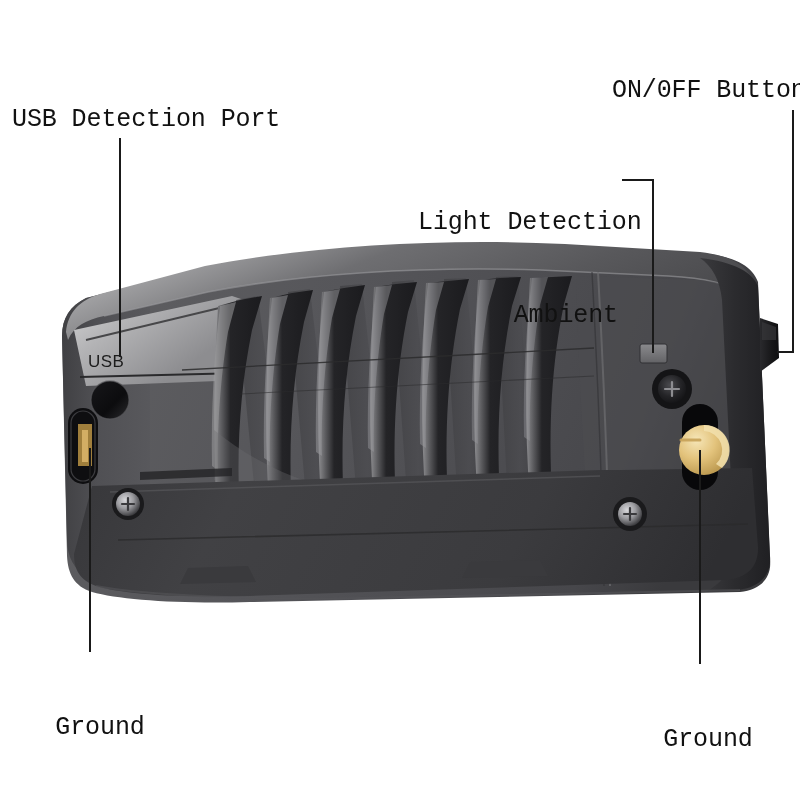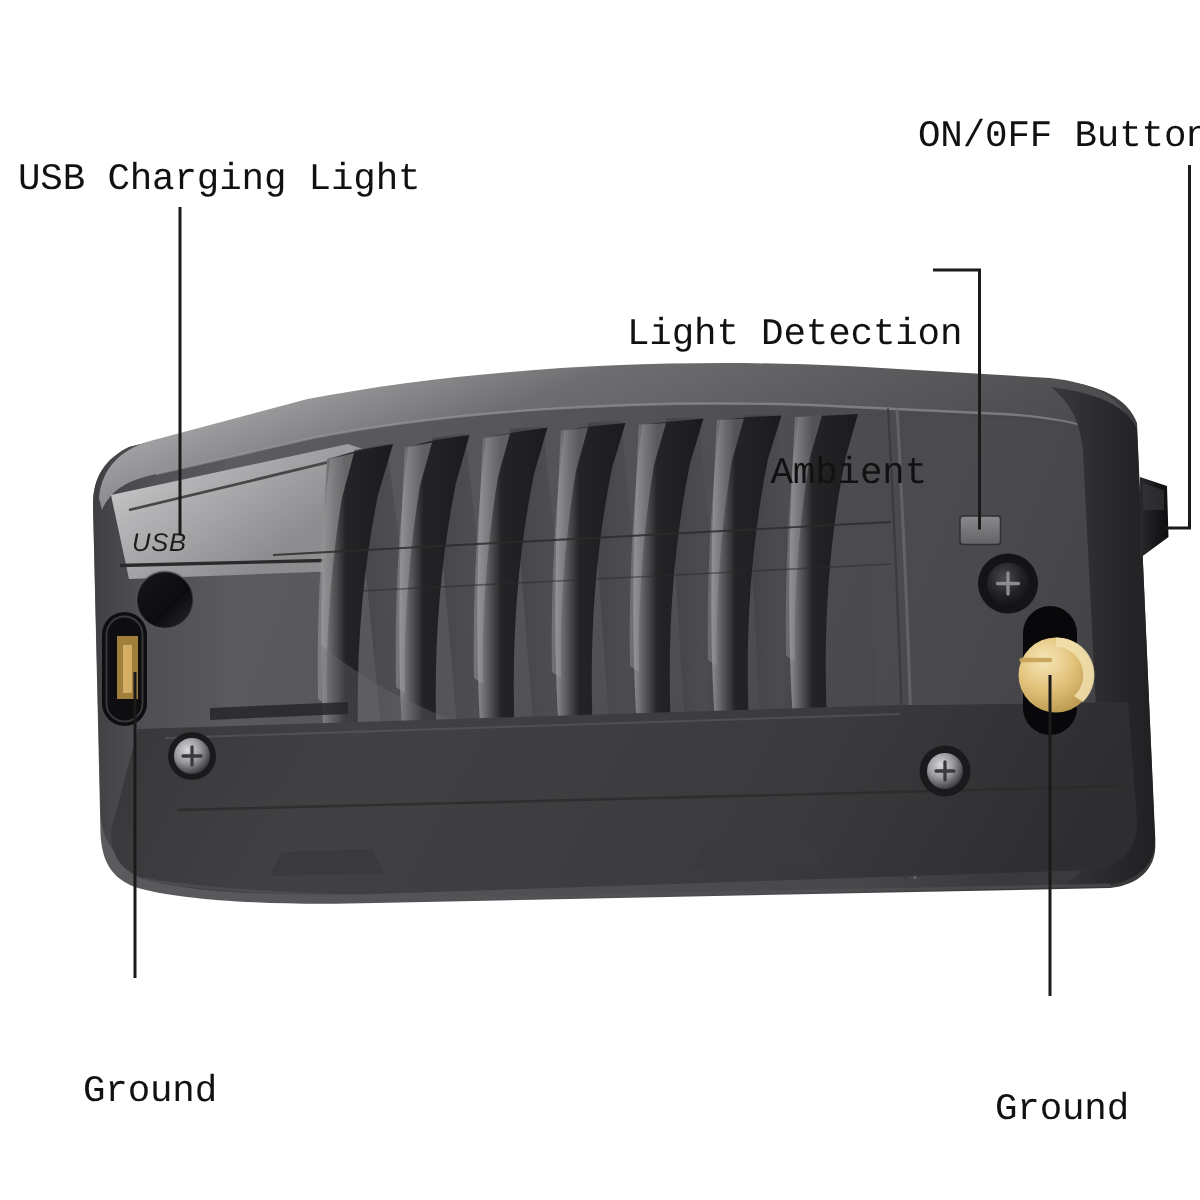--- a/index.html
+++ b/index.html
@@ -25,21 +25,20 @@
   .callout.two-line{line-height:31px;}
   #lbl-usb{left:12px;top:105px;text-align:left;}
   #lbl-onoff{left:612px;top:76px;text-align:left;}
   #lbl-ambient{left:418px;top:145px;text-align:right;width:200px;}
   #lbl-ground-left{left:10px;top:650px;text-align:center;width:180px;}
   #lbl-ground-right{left:618px;top:662px;text-align:center;width:180px;}
   .usb-mark{
     position:absolute;
     left:88px;top:352px;
     font-family:"Liberation Sans", sans-serif;
-    font-style:italic;
     font-size:17px;
     color:#1c1c1c;
     letter-spacing:0.5px;
   }
 </style>
 </head>
 <body>
 
 <div id="stage">
 
@@ -281,21 +280,21 @@
       <path d="M 793,110 L 793,352 L 777,352"></path>
 
       <path d="M 90,448 L 90,652"></path>
 
       <path d="M 700,450 L 700,664"></path>
     </g>
   </svg>
 
   <div class="usb-mark">USB</div>
 
-  <div class="callout" id="lbl-usb">USB Charging Light</div>
+  <div class="callout" id="lbl-usb">USB Detection Port</div>
 
   <div class="callout" id="lbl-onoff">ON/0FF Button</div>
 
   <div class="callout two-line" id="lbl-ambient">
     <div>Light Detection</div>
     <div>Ambient</div>
   </div>
 
   <div class="callout two-line" id="lbl-ground-left">
     <div>Ground</div>

